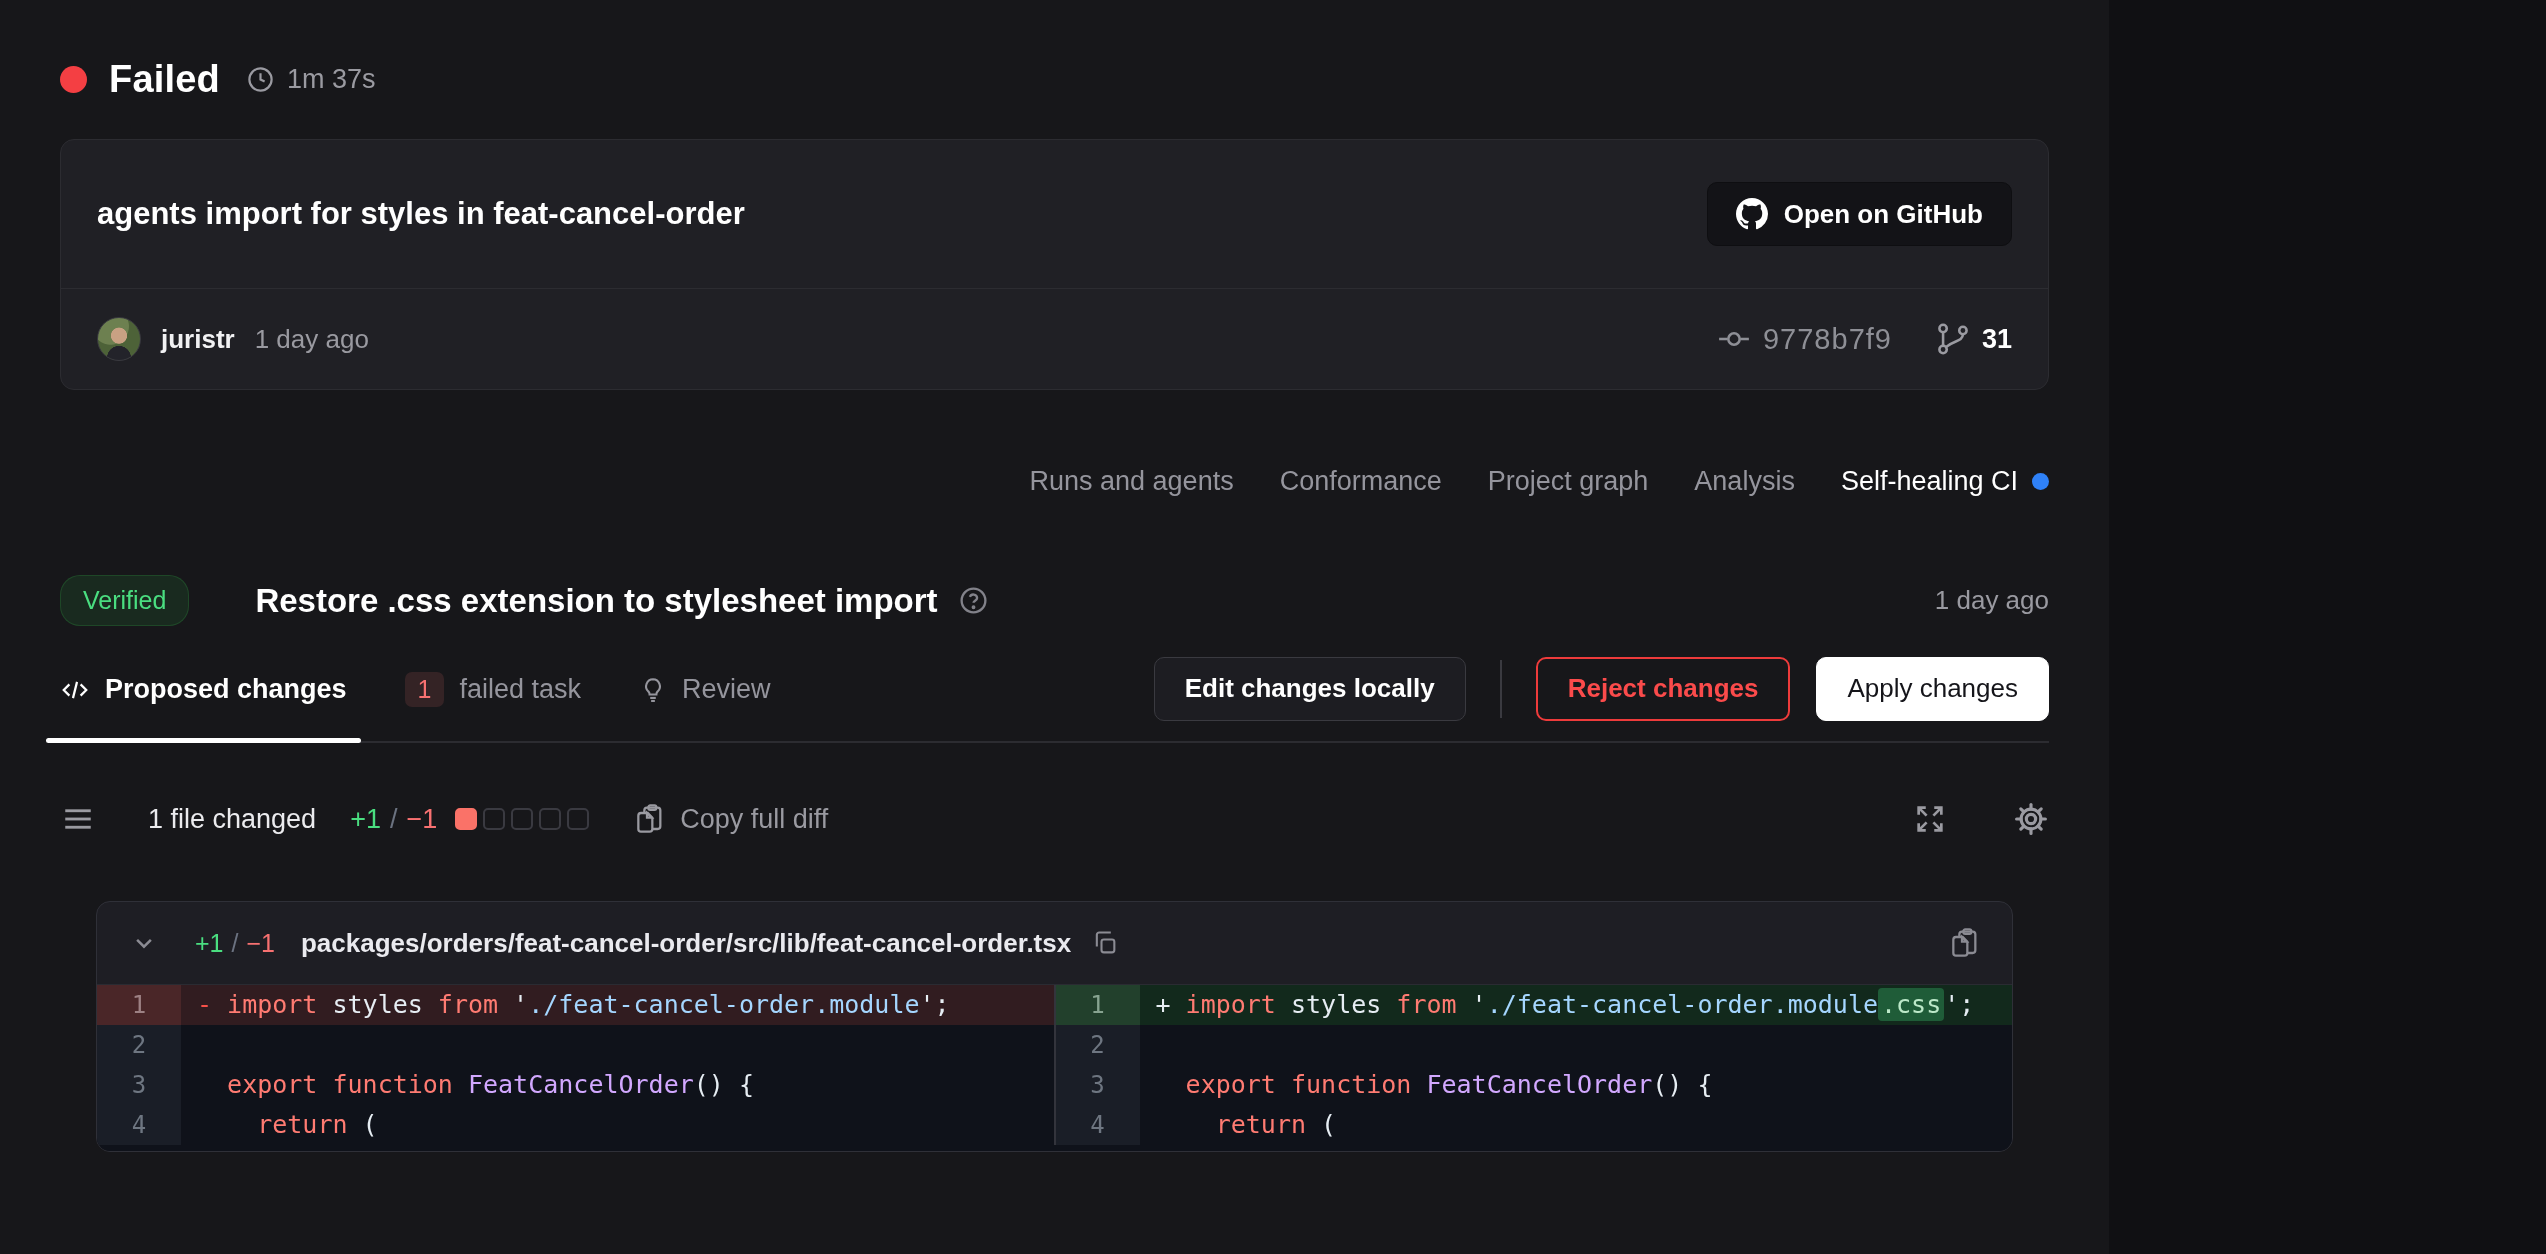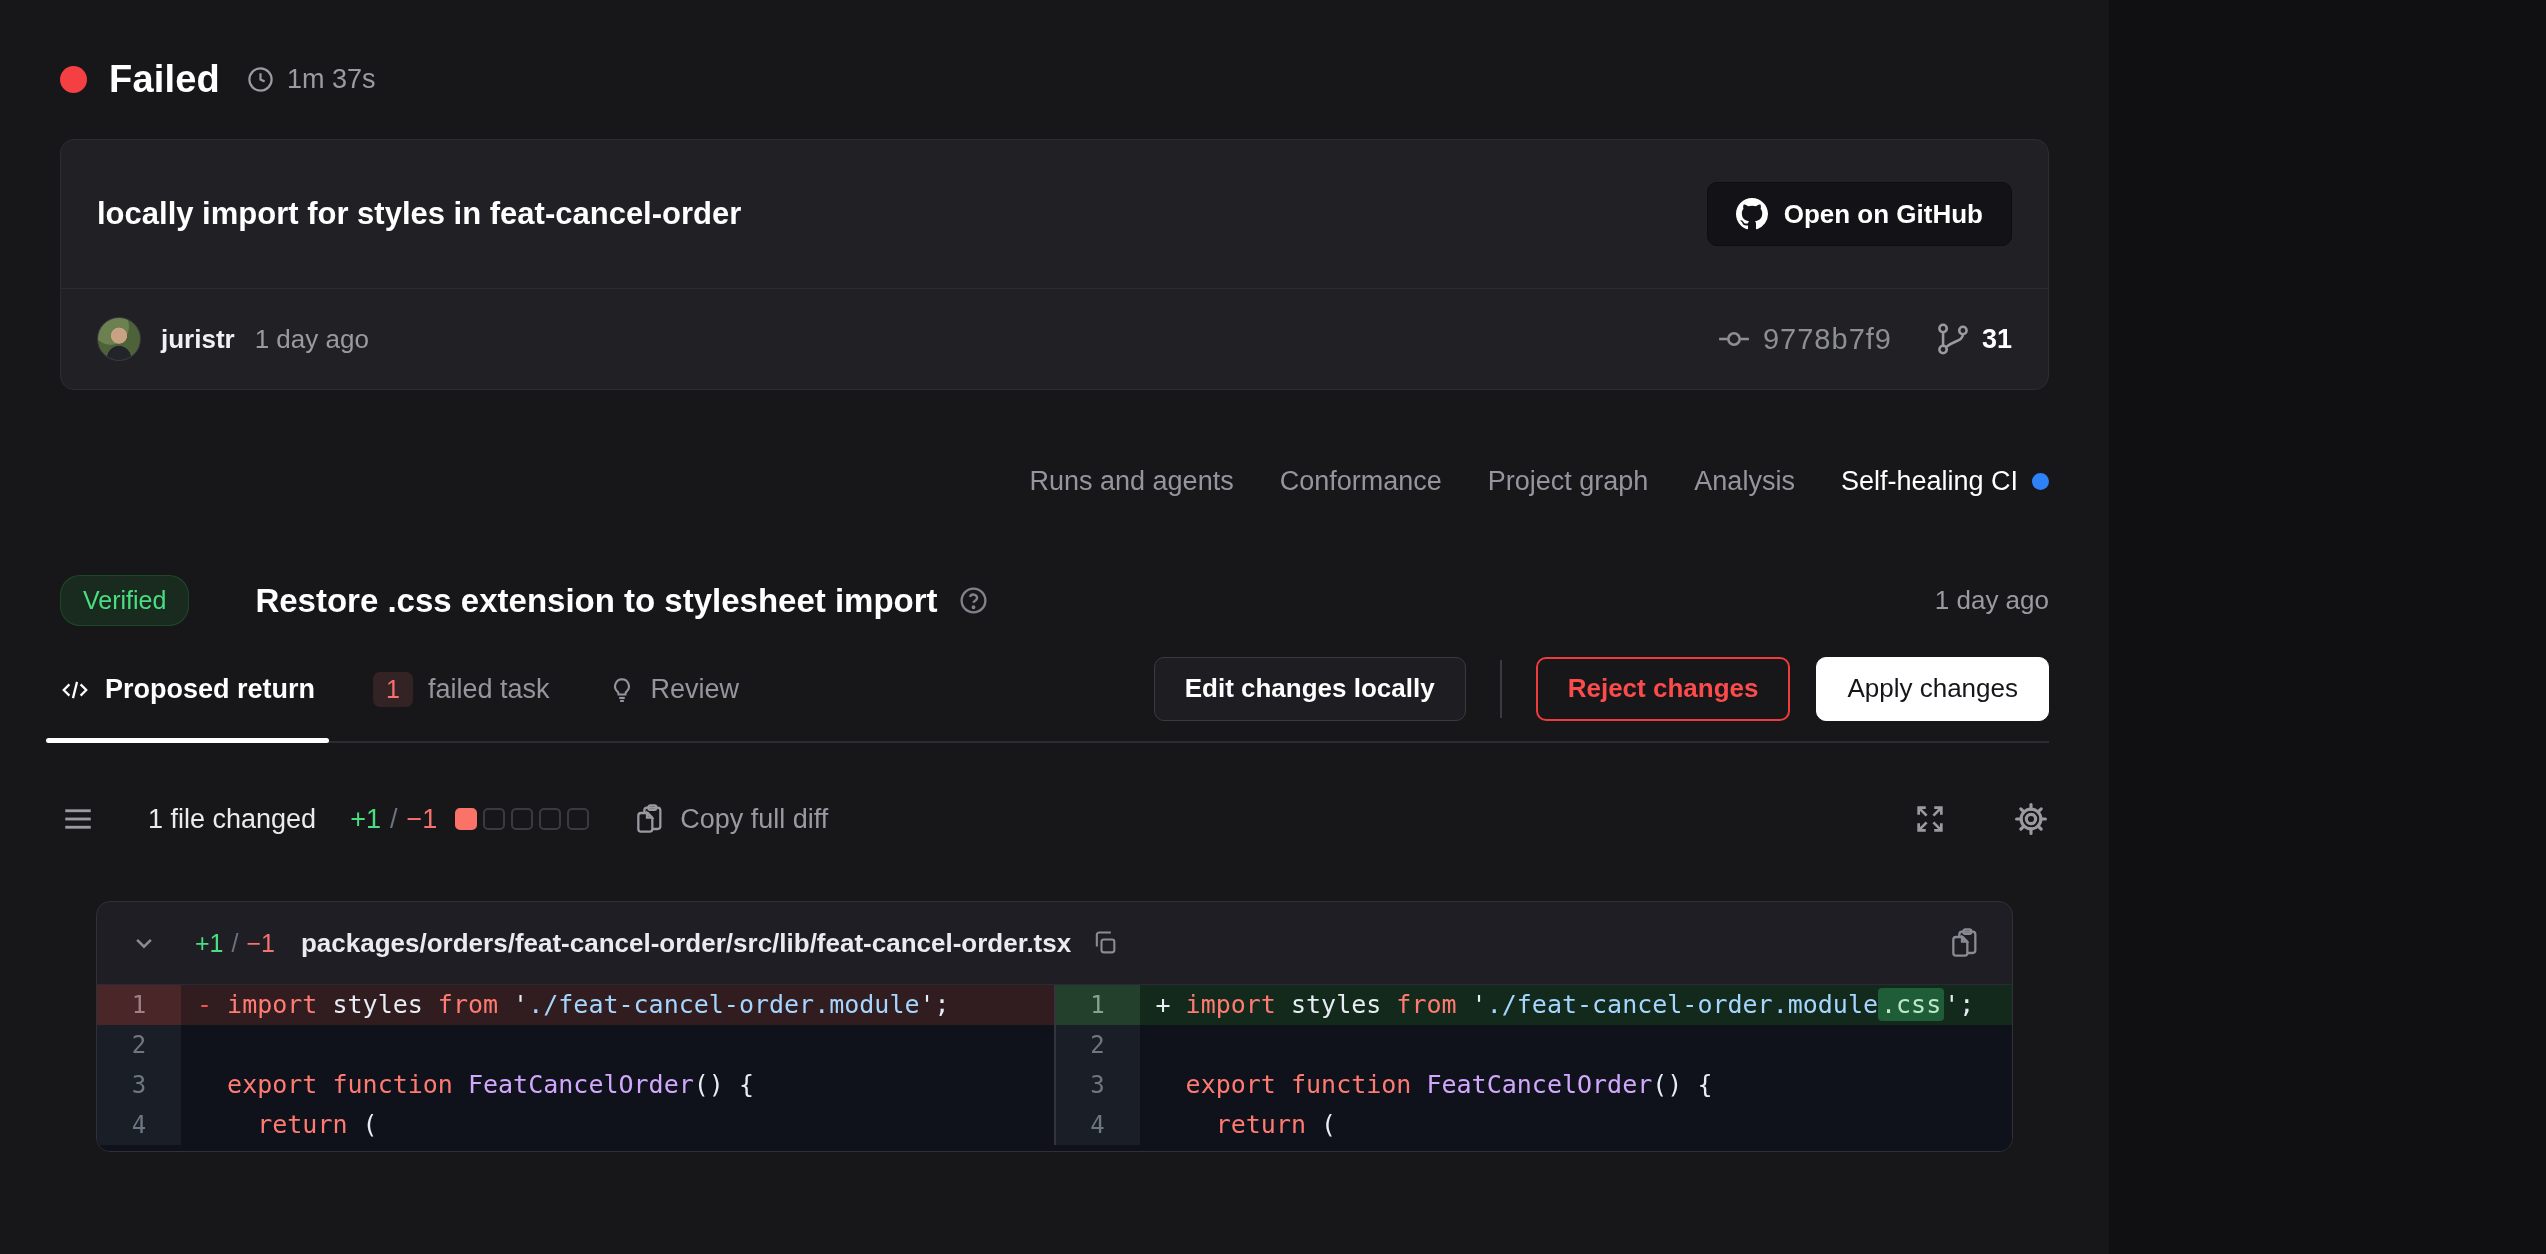--- a/index.html
+++ b/index.html
@@ -127,21 +127,21 @@
       <svg width="29" height="29" viewBox="0 0 24 24" fill="none" stroke="currentColor" stroke-width="1.8">
         <circle cx="12" cy="12" r="9.2"></circle>
           <polyline points="12 6.8 12 12 15.4 13.6"></polyline>
       </svg>
     </span>
     <span class="duration">1m 37s</span>
   </div>
 
   <div class="card">
     <div class="card-title-row">
-      <div class="card-title">locally import for styles in feat-cancel-order</div>
+      <div class="card-title">agents import for styles in feat-cancel-order</div>
       <div class="gh-btn">
         <svg width="32" height="32" viewBox="0 0 16 16" fill="#ffffff">
           <path d="M8 0C3.58 0 0 3.58 0 8c0 3.54 2.29 6.53 5.47 7.59.4.07.55-.17.55-.38 0-.19-.01-.82-.01-1.49-2.01.37-2.53-.49-2.69-.94-.09-.23-.48-.94-.82-1.13-.28-.15-.68-.52-.01-.53.63-.01 1.08.58 1.23.82.72 1.21 1.87.87 2.33.66.07-.52.28-.87.51-1.07-1.78-.2-3.64-.89-3.64-3.95 0-.87.31-1.59.82-2.15-.08-.2-.36-1.02.08-2.12 0 0 .67-.21 2.2.82.64-.18 1.32-.27 2-.27s1.36.09 2 .27c1.53-1.04 2.2-.82 2.2-.82.44 1.1.16 1.92.08 2.12.51.56.82 1.27.82 2.15 0 3.07-1.87 3.75-3.65 3.95.29.25.54.73.54 1.48 0 1.07-.01 1.93-.01 2.2 0 .21.15.46.55.38A8.01 8.01 0 0 0 16 8c0-4.42-3.58-8-8-8z"></path>
         </svg>
         <span>Open on GitHub</span>
       </div>
     </div>
     <div class="card-divider"></div>
     <div class="card-meta-row">
       <span class="avatar"></span>
@@ -192,21 +192,21 @@
   </div>
 
   <div class="tabs-row">
     <div class="tabs">
       <div class="tab active">
         <svg width="30" height="30" viewBox="0 0 24 24" fill="none" stroke="currentColor" stroke-width="1.8">
           <polyline points="7.5 7.5 3 12 7.5 16.5"></polyline>
             <polyline points="16.5 7.5 21 12 16.5 16.5"></polyline>
             <line x1="13.6" y1="5.5" x2="10.4" y2="18.5"></line>
         </svg>
-        <span>Proposed return</span>
+        <span>Proposed changes</span>
       </div>
       <div class="tab">
         <span class="fail-badge">1</span>
         <span>failed task</span>
       </div>
       <div class="tab">
         <svg width="28" height="28" viewBox="0 0 24 24" fill="none" stroke="currentColor" stroke-width="1.8">
           <path d="M12 2.8a6 6 0 0 0-4 10.4c.8.7 1.1 1.6 1.1 2.6h5.8c0-1 .3-1.9 1.1-2.6a6 6 0 0 0-4-10.4z"></path>
           <line x1="9.6" y1="18.8" x2="14.4" y2="18.8"></line>
             <line x1="10.4" y1="21.4" x2="13.6" y2="21.4"></line>

